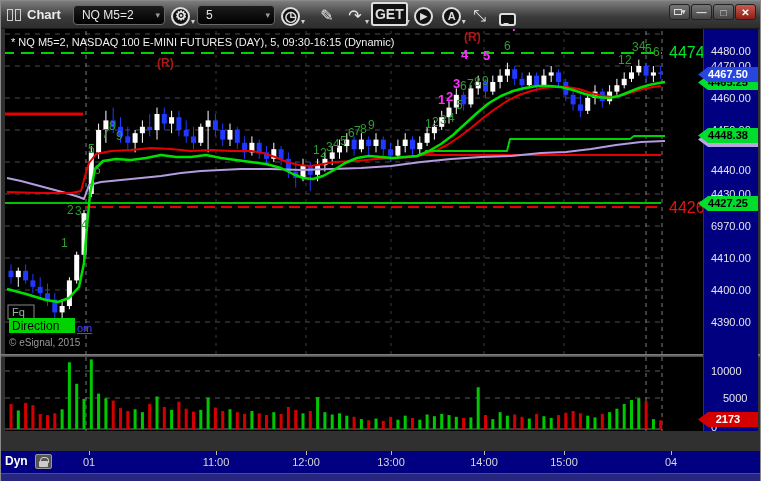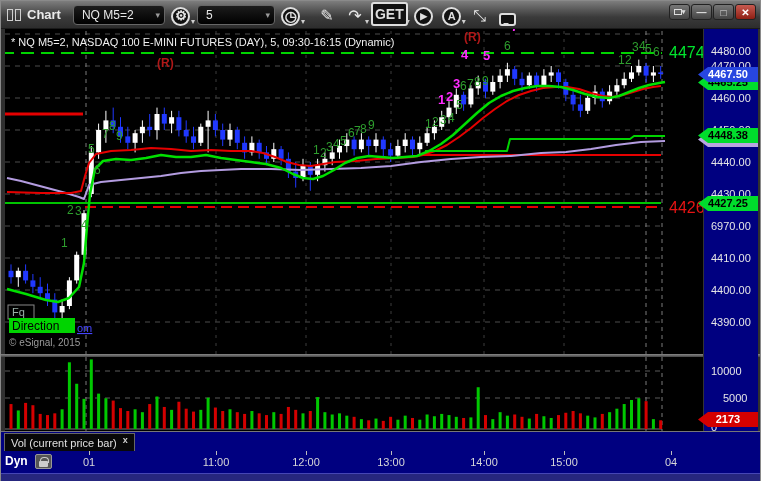--- a/index.html
+++ b/index.html
@@ -509,43 +509,37 @@
         <rect x="646.9" y="62.14" width="3" height="9.86" fill="#00c800"></rect>
         <rect x="654.1999999999999" y="63.2884" width="3" height="8.711599999999999" fill="#d40000"></rect>
       </svg>
   </div>
 
   <div id="price-axis">
       <div class="axis-lbl" style="top: 5px; margin-top: 17px;">4480.00</div>
       <div class="axis-lbl" style="top: 37px;">4470.00</div>
       <div class="axis-lbl" style="top: 69px;">4460.00</div>
       <div class="axis-lbl" style="top: 101px;">4450.00</div>
-      <div class="axis-lbl" style="top: 133px; text-align: right;">4440.00</div>
+      <div class="axis-lbl" style="top: 141px; text-align: right;">4440.00</div>
       <div class="axis-lbl" style="top: 165px;">4430.00</div>
       <div class="axis-lbl" style="top: 197px;">6970.00</div>
       <div class="axis-lbl" style="top: 229px;">4410.00</div>
       <div class="axis-lbl" style="top: 261px;">4400.00</div>
       <div class="axis-lbl" style="top: 293px;">4390.00</div>
       <div class="axis-lbl" style="top: 342px;">10000</div>
       <div class="axis-lbl" style="top: 369px; margin-left: 12px;">5000</div>
       <div class="axis-lbl" style="top: 398px;">0</div>
       <div class="tag green" style="top: 46px;">4465.25</div>
       <div class="tag blue" style="top: 38px;">4467.50</div>
       <div class="tag purple" style="top: 103px;">4447.25</div>
       <div class="tag green" style="top: 99px;">4448.38</div>
       <div class="tag green" style="top: 167px;">4427.25</div>
       <div class="tag red" style="top: 383px;">2173</div>
     </div>
 
-  <div id="tab-strip">
-    <div id="vol-tab">
-      <span>Vol (current price bar)</span>
-      <span class="close-x">x</span>
-    </div>
-  </div>
 
   <div id="time-axis">
     <span id="dyn-lbl">Dyn</span>
     <span id="lock-btn"></span>
   <span class="time-tick" style="left: 88px;"></span>
       <span class="time-lbl" style="left: 88px;">01</span>
       <span class="time-tick" style="left: 215px;"></span>
       <span class="time-lbl" style="left: 215px;">11:00</span>
       <span class="time-tick" style="left: 305px;"></span>
       <span class="time-lbl" style="left: 305px;">12:00</span>

